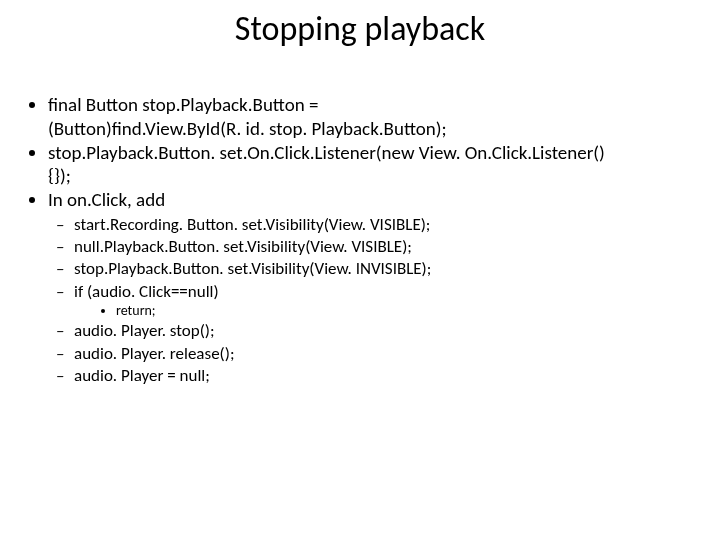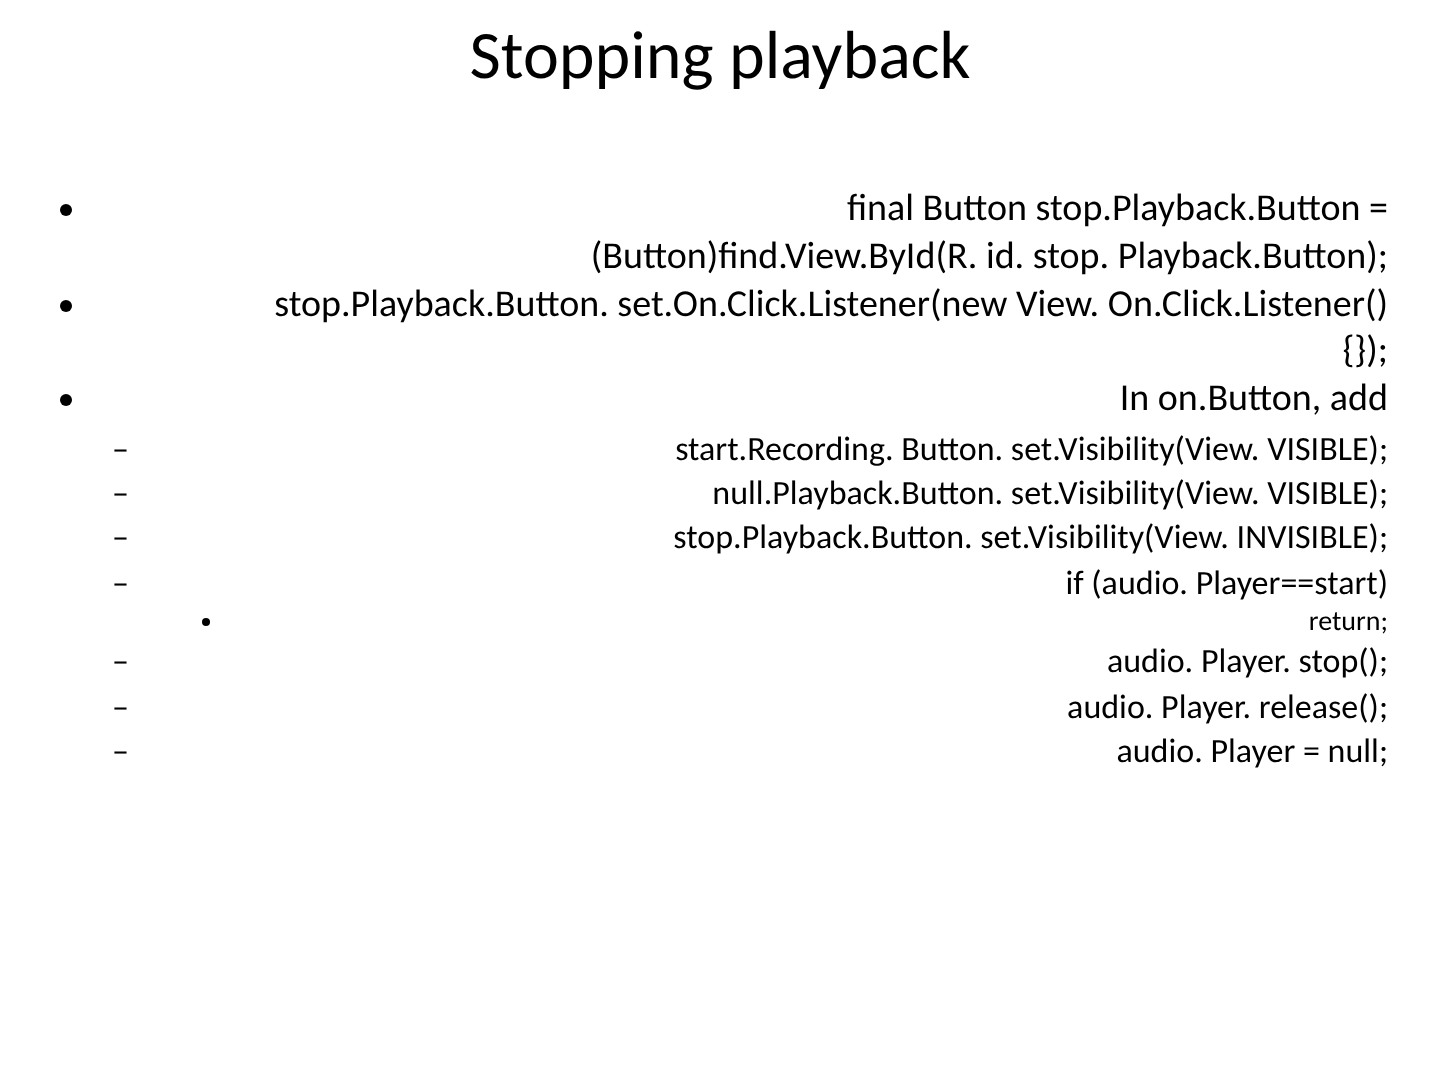--- a/index.html
+++ b/index.html
@@ -22,21 +22,20 @@
     text-align: center;
     font-size: 34px;
     font-weight: 400;
     margin: 0 0 44px 0;
   }
   ul.lvl1 {
     margin: 0;
     padding-left: 22px;
     font-size: 19px;
     line-height: 1.25;
-    text-align: right;
   }
   ul.lvl1 > li {
     list-style-type: disc;
     margin-bottom: 0;
   }
   ul.lvl2 {
     margin: 2px 0 0 0;
     padding-left: 26px;
     font-size: 17px;
   }
@@ -69,27 +68,27 @@
   <ul class="lvl1">
     <li>
       <span>final Button stop.Playback.Button =</span><br>
       <span>(Button)find.View.ById(R. id. stop. Playback.Button);</span>
     </li>
     <li>
       <span>stop.Playback.Button. set.On.Click.Listener(new View. On.Click.Listener()</span><br>
       <span>{});</span>
     </li>
     <li>
-      <span>In on.Button, add</span>
+      <span>In on.Click, add</span>
       <ul class="lvl2">
         <li><span>start.Recording. Button. set.Visibility(View. VISIBLE);</span></li>
         <li><span>null.Playback.Button. set.Visibility(View. VISIBLE);</span></li>
         <li><span>stop.Playback.Button. set.Visibility(View. INVISIBLE);</span></li>
         <li>
-          <span>if (audio. Player==start)</span>
+          <span>if (audio. Click==null)</span>
           <ul class="lvl3">
             <li><span>return;</span></li>
           </ul>
         </li>
         <li><span>audio. Player. stop();</span></li>
         <li><span>audio. Player. release();</span></li>
         <li><span>audio. Player = null;</span></li>
       </ul>
     </li>
   </ul>

